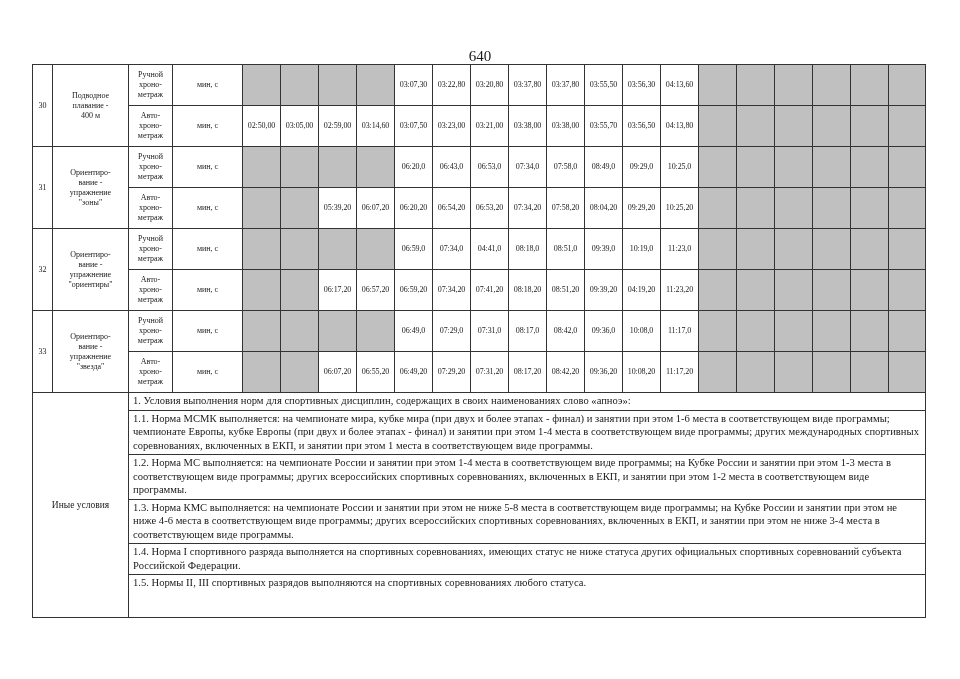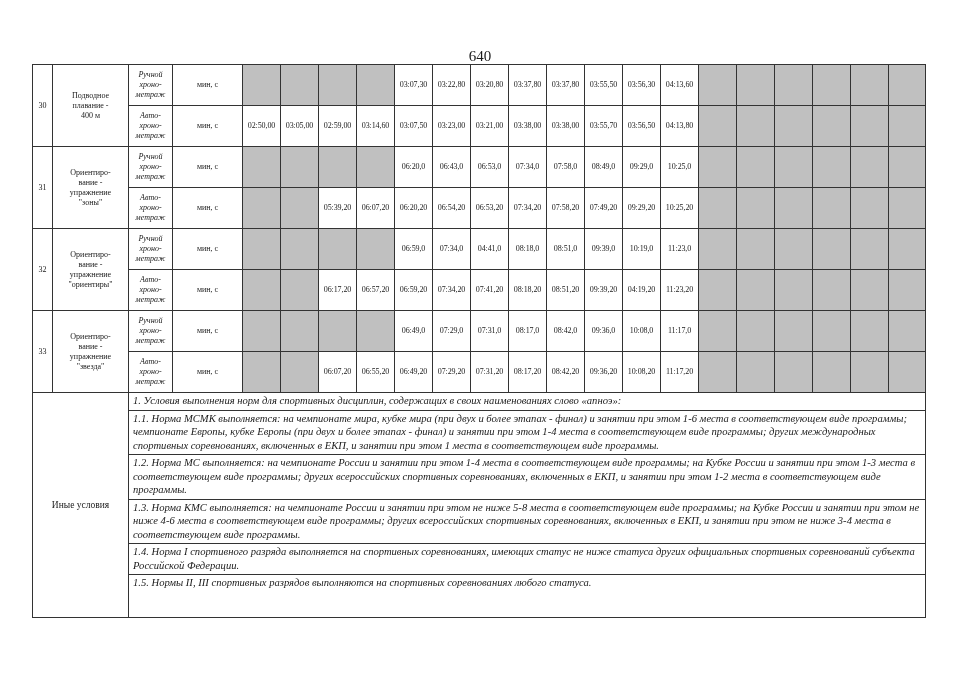--- a/index.html
+++ b/index.html
@@ -6,30 +6,30 @@
   body { width:960px; height:679px; position:relative; overflow:hidden;
          font-family:"Liberation Serif", "DejaVu Serif", serif; color:#1a1a1a; }
   .page-number { position:absolute; left:0; width:960px; top:48px; text-align:center;
                  font-size:15px; line-height:16px; }
   table.norms { position:absolute; left:32px; top:64px; border-collapse:collapse;
                 table-layout:fixed; width:893px; border:1.5px solid #222; }
   table.norms td { border:1px solid #333; padding:0; text-align:center; vertical-align:middle;
                    font-size:8px; line-height:10px; overflow:hidden; }
   td.num { font-size:9px; }
   td.name { font-size:9.5px; line-height:12.5px; }
-  td.timing { font-size:8.5px; line-height:10.5px;font-style:italic; }
+  td.timing { font-size:8.5px; line-height:10.5px; }
   td.unit { font-size:8px; }
   td.val { font-size:7.6px; letter-spacing:-0.1px; white-space:nowrap; }
   td.gray { background:#c0c0c0; }
   tr.r-hand td { height:40px; }
   tr.r-auto td { height:40px; }
   tr.notes td.label { font-size:9.5px;margin-top:32px; }
   td.notes-body { text-align:left !important; vertical-align:top !important; padding:0 !important; }
   .note { font-size:10.6px; line-height:13.5px; padding:1px 4px 2px 4px;
-          border-bottom:1px solid #333; text-align:left;font-style:italic; }
+          border-bottom:1px solid #333; text-align:left; }
   .note:last-child { border-bottom:none; }
 </style>
 </head>
 <body>
 
 <div class="page-number">640</div>
 
 <table class="norms">
   <colgroup>
     <col style="width:20px">
@@ -156,21 +156,21 @@
         <td class="unit">мин, с</td>
         <td class="val gray"></td>
         <td class="val gray"></td>
         <td class="val">05:39,20</td>
         <td class="val">06:07,20</td>
         <td class="val">06:20,20</td>
         <td class="val">06:54,20</td>
         <td class="val">06:53,20</td>
         <td class="val">07:34,20</td>
         <td class="val">07:58,20</td>
-        <td class="val">07:49,20</td>
+        <td class="val">08:04,20</td>
         <td class="val">09:29,20</td>
         <td class="val">10:25,20</td>
         <td class="val gray"></td>
         <td class="val gray"></td>
         <td class="val gray"></td>
         <td class="val gray"></td>
         <td class="val gray"></td>
         <td class="val gray"></td>
       </tr>
       <tr class="r-hand">

